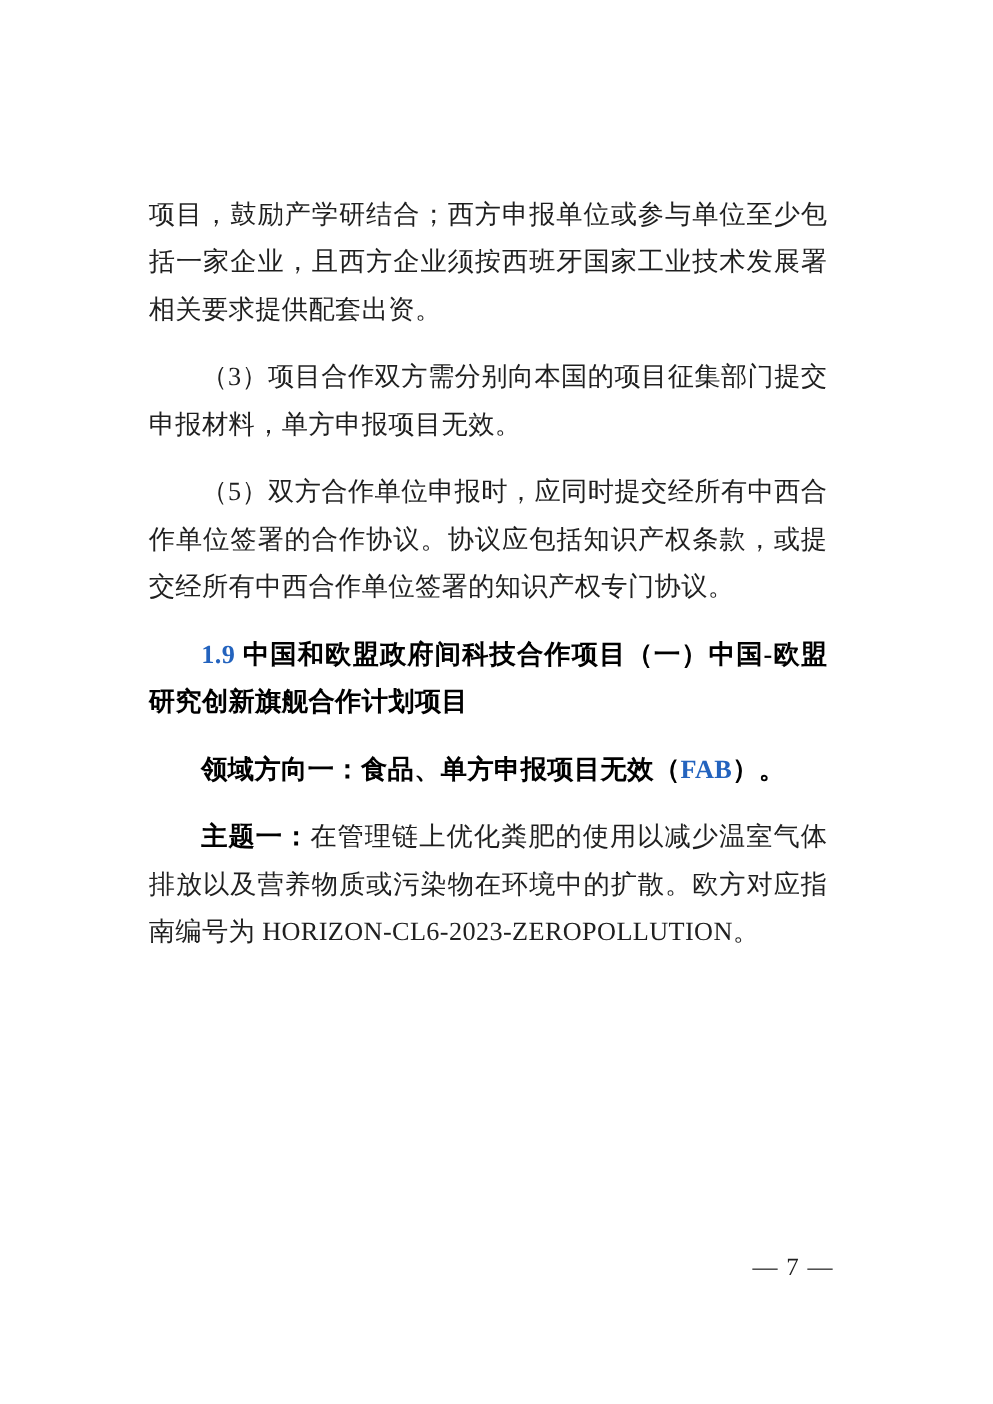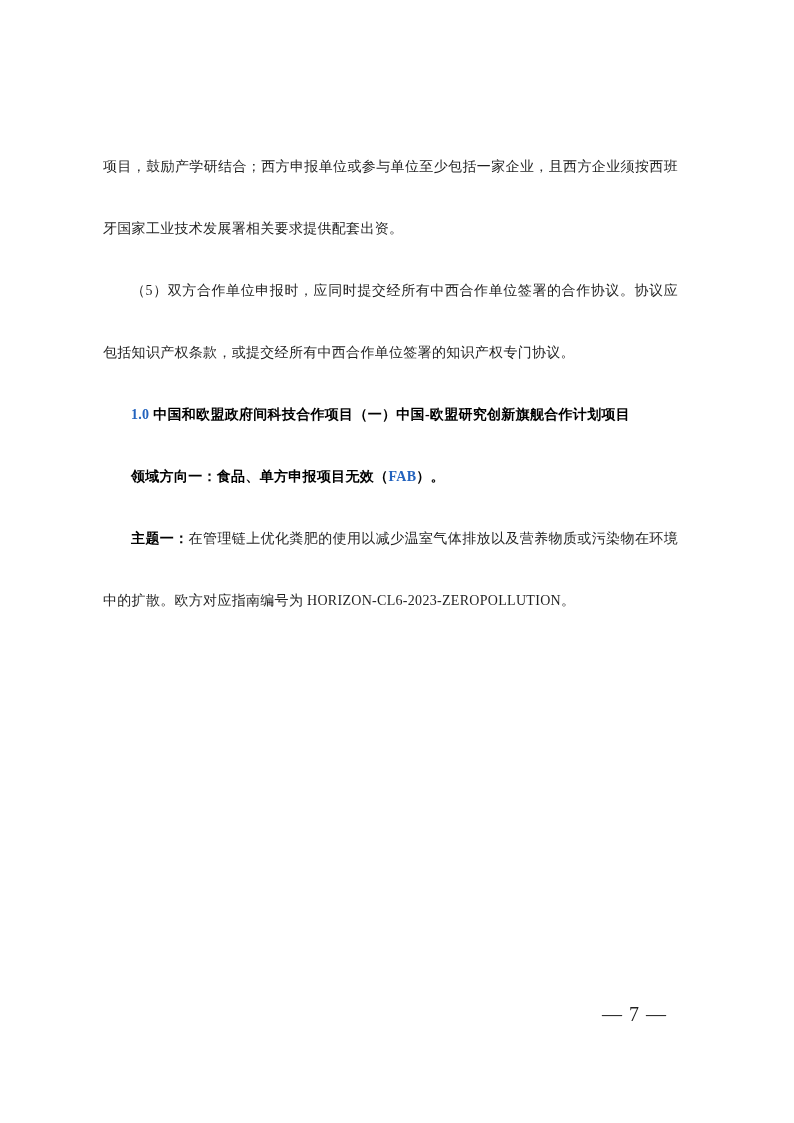--- a/index.html
+++ b/index.html
@@ -15,23 +15,23 @@
     overflow: hidden;
     font-family: "Liberation Serif", "DejaVu Serif", serif;
   }
   .content {
     position: absolute;
     left: 103px;
     top: 136px;
     width: 575px;
   }
   .para {
-    margin: 0;
-    font-size: 14px;
-    line-height: 62px;
+    margin: 16px;
+    font-size: 21px;
+    line-height: 38px;
     color: #1f1f1f;
     text-align: justify;
     text-justify: inter-ideograph;
     letter-spacing: 0.3px;
   }
   .indent { text-indent: 2em; }
   .bold { font-weight: 700; color: #000000; }
   .blue { color: #2363be; }
   .footer {
     position: absolute;
@@ -45,25 +45,26 @@
   }
 </style>
 </head>
 <body>
 
 <div class="page">
   <div class="content">
 
     <p class="para"><span>项目，鼓励产学研结合；西方申报单位或参与单位至少包括一家企业，且西方企业须按西班牙国家工业技术发展署相关要求提供配套出资。</span></p>
 
+    <p class="para indent"><span>（3）项目合作双方需分别向本国的项目征集部门提交申报材料，单方申报项目无效。</span></p>
 
 
     <p class="para indent"><span>（5）双方合作单位申报时，应同时提交经所有中西合作单位签署的合作协议。协议应包括知识产权条款，或提交经所有中西合作单位签署的知识产权专门协议。</span></p>
 
-    <p class="para indent bold"><span class="blue">1.0</span><span> 中国和欧盟政府间科技合作项目（一）中国-欧盟研究创新旗舰合作计划项目</span></p>
+    <p class="para indent bold"><span class="blue">1.9</span><span> 中国和欧盟政府间科技合作项目（一）中国-欧盟研究创新旗舰合作计划项目</span></p>
 
 
     <p class="para indent bold"><span>领域方向一：食品、单方申报项目无效（</span><span class="blue">FAB</span><span>）。</span></p>
 
     <p class="para indent"><span class="bold">主题一：</span><span>在管理链上优化粪肥的使用以减少温室气体排放以及营养物质或污染物在环境中的扩散。欧方对应指南编号为 HORIZON-CL6-2023-ZEROPOLLUTION。</span></p>
 
   </div>
 
   <div class="footer">— 7 —</div>
 </div>

